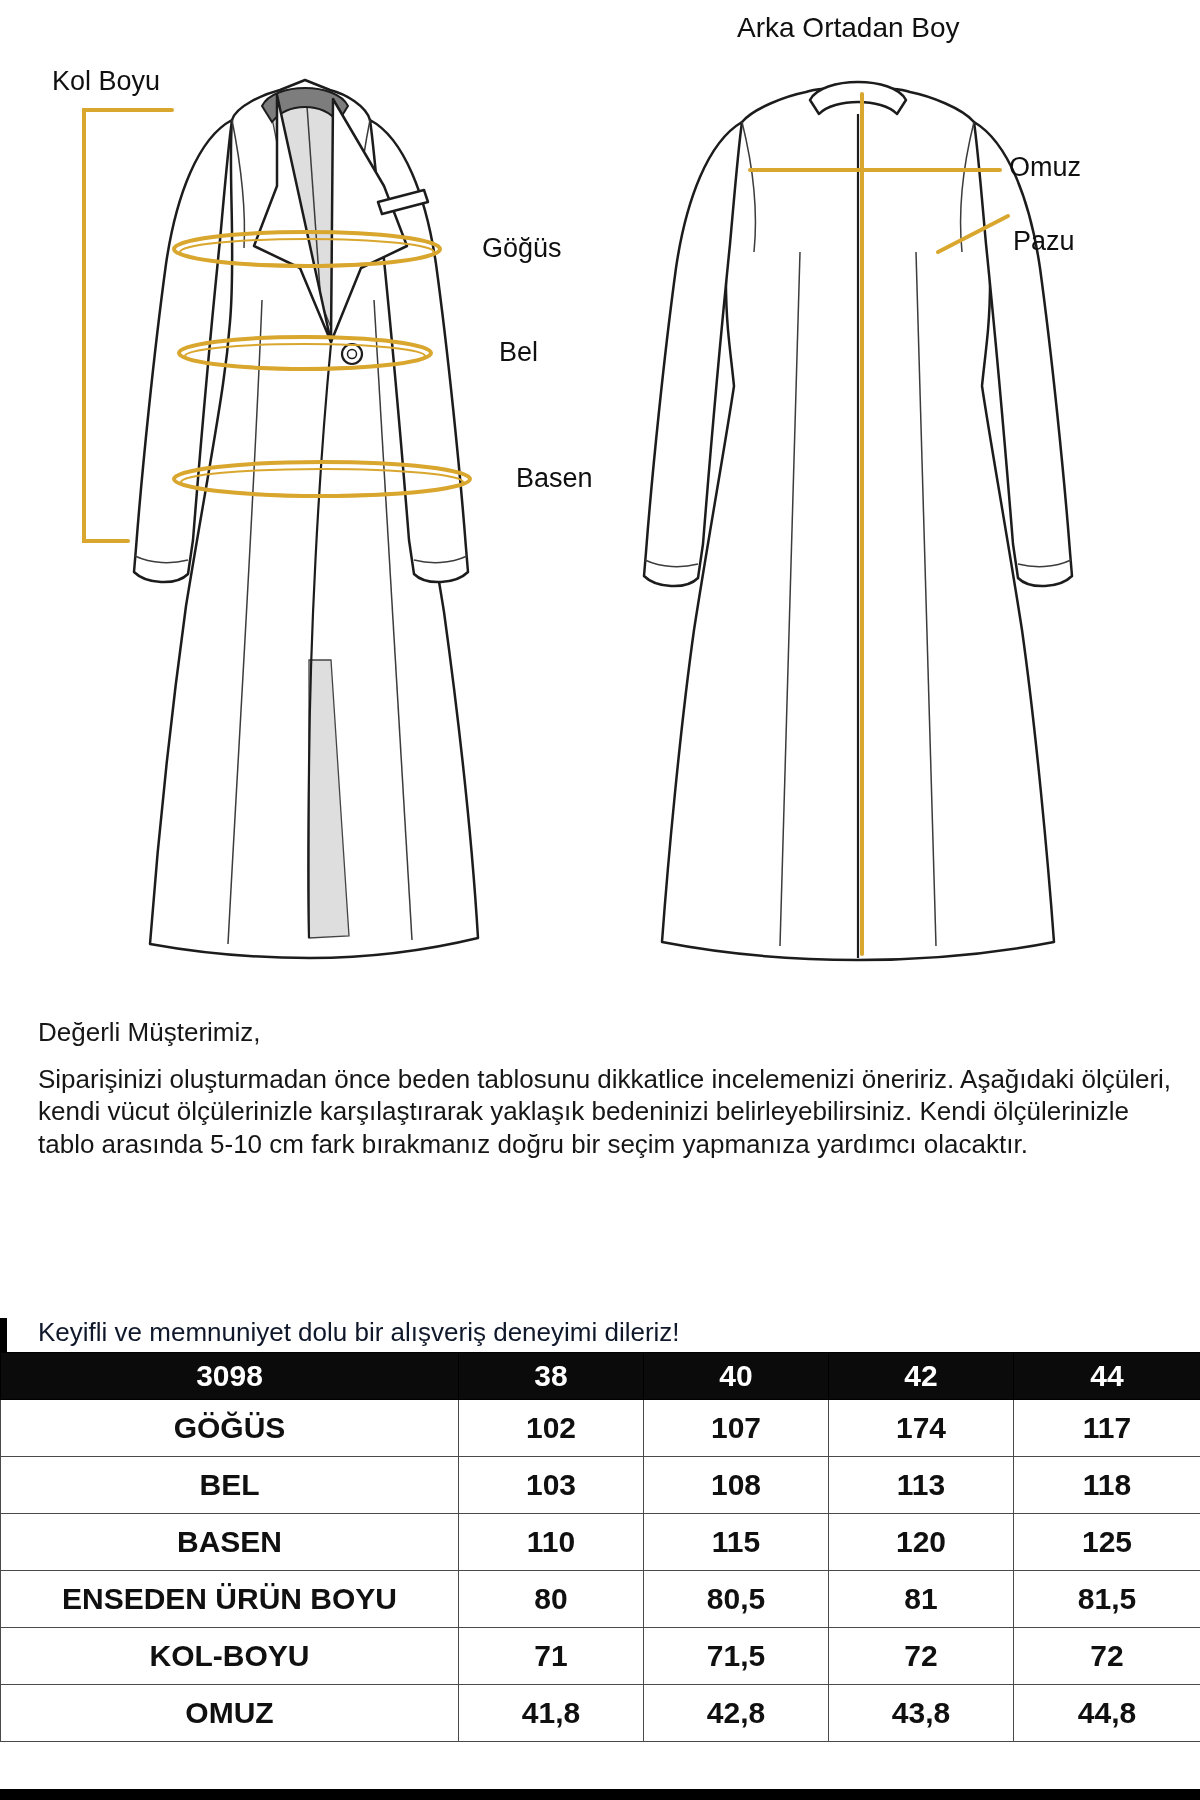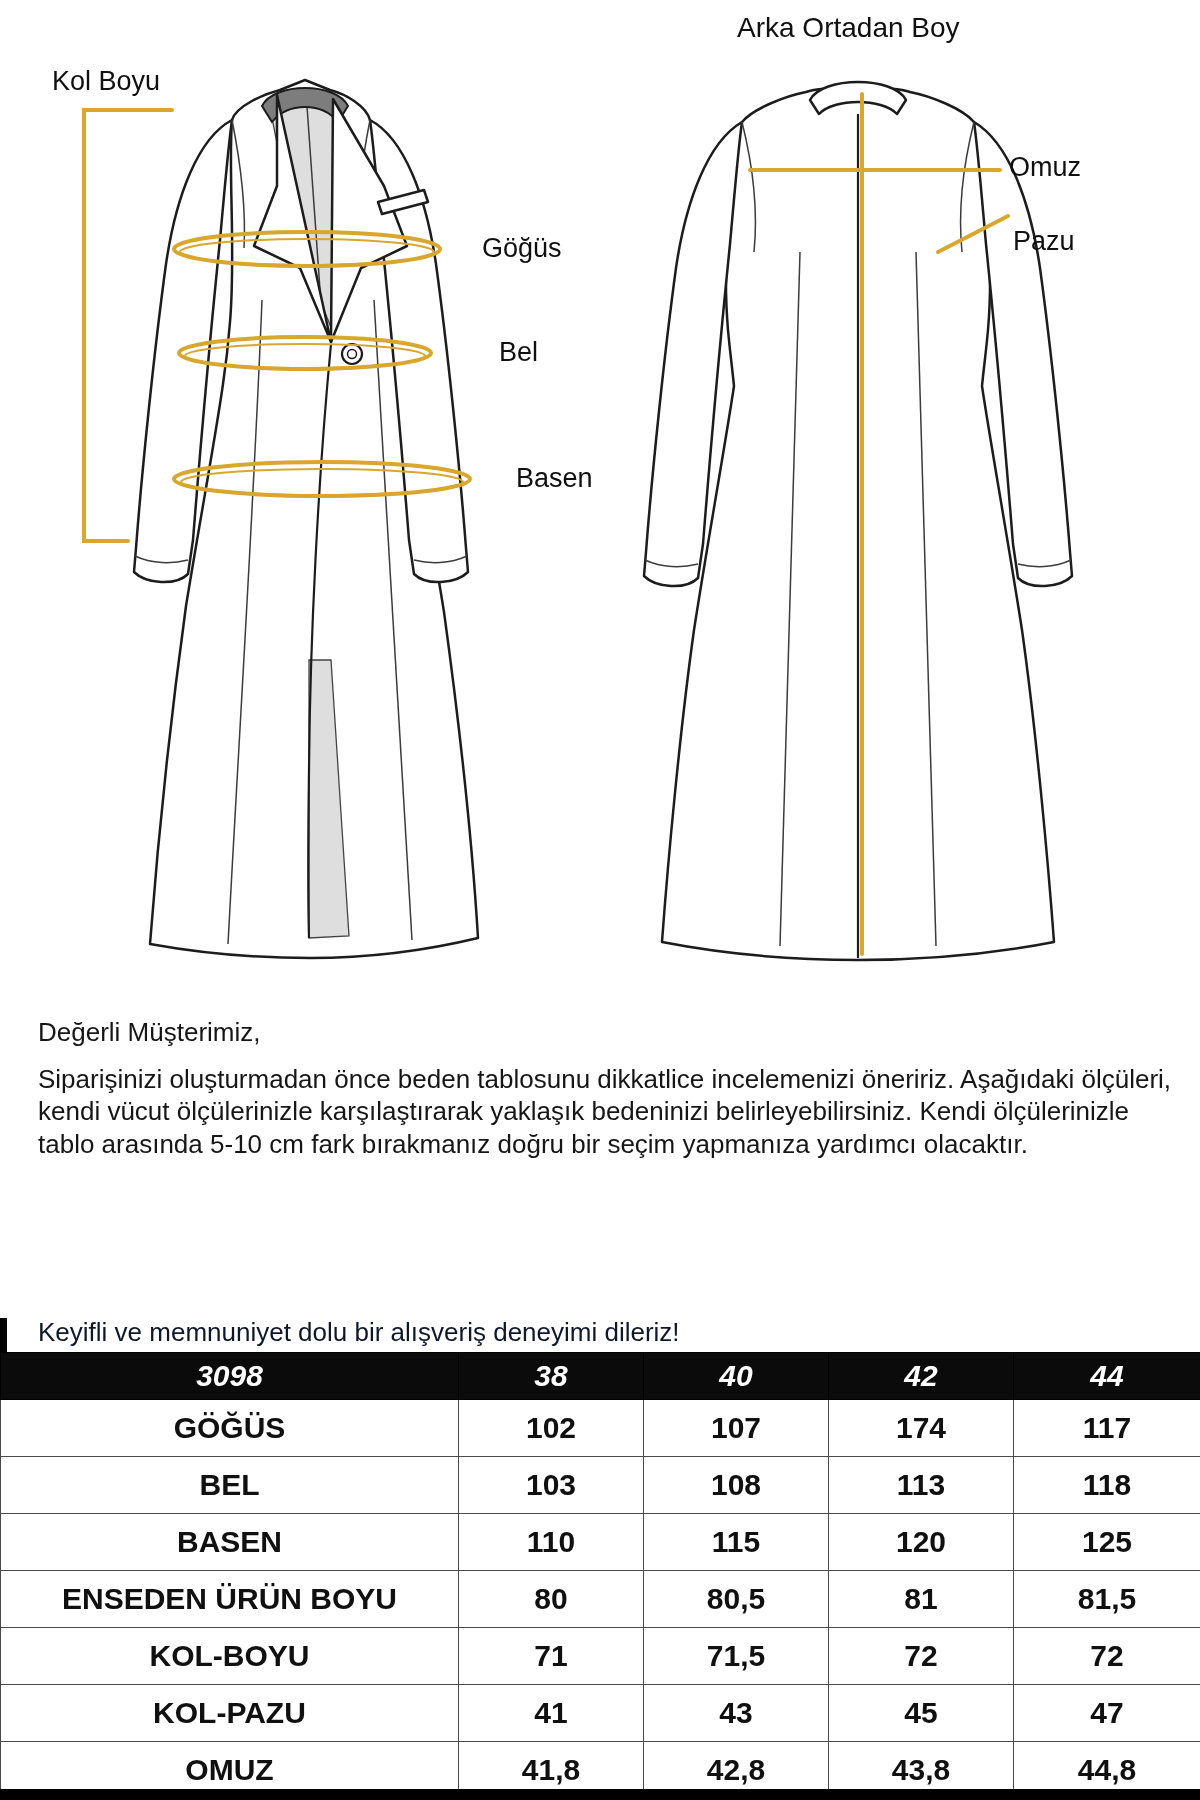--- a/index.html
+++ b/index.html
@@ -26,21 +26,21 @@
   table.size-table {
     position:absolute; left:0; top:1352px; width:1200px;
     border-collapse:collapse; table-layout:fixed; font-weight:bold;
   }
   .size-table th, .size-table td {
     border:1px solid var(--table-border,#4a4a4a);
     text-align:center; vertical-align:middle; padding:0;
   }
   .size-table thead th {
     background:var(--table-header-bg,#0b0b0b); color:#ffffff;
-    height:46px; font-size:30px; border-color:#000;font-style:italic;
+    height:46px; font-size:30px; border-color:#000;
   }
   .size-table tbody th, .size-table tbody td {
     height:56px; font-size:30px; color:#101010; background:#ffffff;
   }
 </style>
 </head>
 <body>
 
 <div class="page">
 
@@ -179,27 +179,20 @@
         <td>81,5</td>
       </tr>
       <tr>
         <th>KOL-BOYU</th>
         <td>71</td>
         <td>71,5</td>
         <td>72</td>
         <td>72</td>
       </tr>
       <tr>
-        <th>KOL-PAZU</th>
-        <td>41</td>
-        <td>43</td>
-        <td>45</td>
-        <td>47</td>
-      </tr>
-      <tr>
         <th>OMUZ</th>
         <td>41,8</td>
         <td>42,8</td>
         <td>43,8</td>
         <td>44,8</td>
       </tr>
     </tbody>
   </table>
 
   <div class="bottom-bar"></div>

